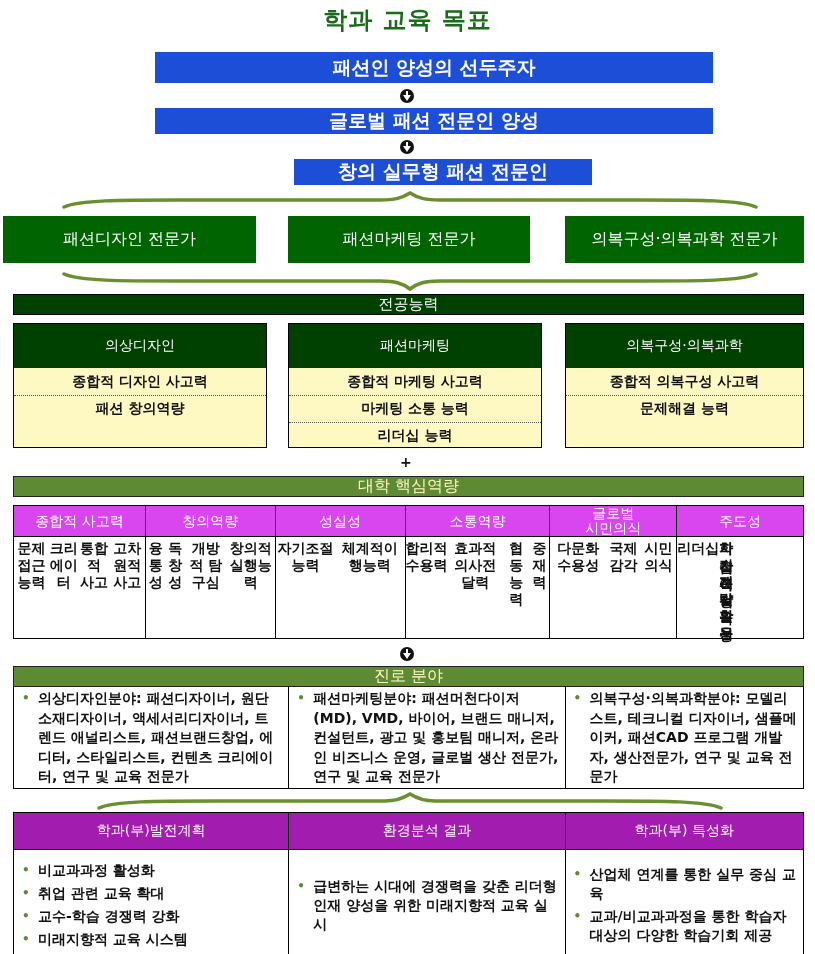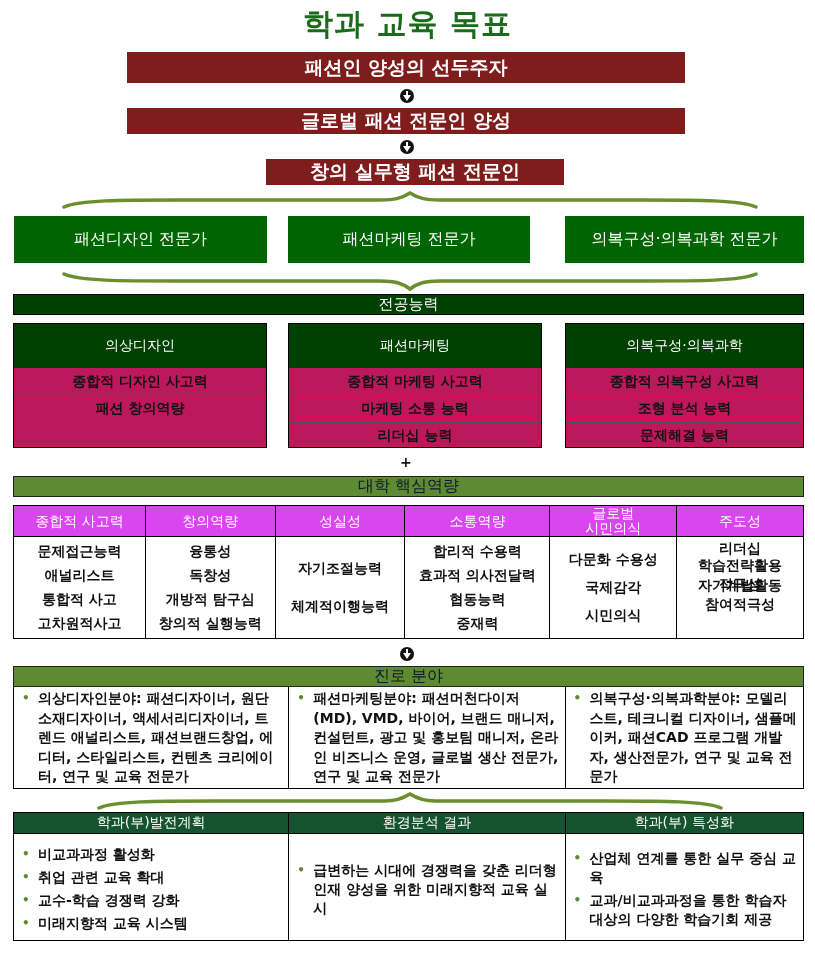--- a/index.html
+++ b/index.html
@@ -1,83 +1,83 @@
 <!DOCTYPE html>
 <html><head>
 <meta charset="utf-8">
 <style>
   * { box-sizing: border-box; margin: 0; padding: 0; }
   html, body { width: 815px; height: 954px; background: #ffffff; overflow: hidden; }
   body { position: relative; font-family: "DejaVu Sans", "Liberation Sans", sans-serif; color: #111; }
   .abs { position: absolute; }
 
-  .title { left: 0; width: 815px; top: 4px; text-align: center; font-size: 30px; font-weight: bold; color: #1a6b1a; letter-spacing: 1px; }
-
-  .goal { background: #7f1d1d; color: #fff; font-weight: bold; text-align: center; display: flex; align-items: center; justify-content: center; }
+  .title { left: 0; width: 815px; top: 4px; text-align: center; font-size: 24px; font-weight: bold; color: #1a6b1a; letter-spacing: 1px; }
+
+  .goal { background: #1d4ed8; color: #fff; font-weight: bold; text-align: center; display: flex; align-items: center; justify-content: center; margin-left: 28px; }
   .goal1 { left: 127px; top: 52px; width: 311px; height: 31px; font-size: 19px; }
   .goal2 { left: 127px; top: 108px; width: 311px; height: 26px; font-size: 19px; }
   .goal3 { left: 171px; top: 159px; width: 192px; height: 26px; font-size: 19px; }
   
   .goal1, .goal2 { width: 558px; }
   .goal3 { left: 266px; width: 298px; }
 
   .arrow { width: 14px; height: 14px; border-radius: 50%; background: #111; display: flex; align-items: center; justify-content: center; }
   .arrow::after { content: ""; width: 0; height: 0; border-left: 4px solid transparent; border-right: 4px solid transparent; border-top: 6px solid #fff; margin-top: 3px; }
   .arrow::before { content: ""; position: absolute; width: 2px; height: 5px; background: #fff; top: 2px; left: 6px; }
 
   .expert { background: #006400; color: #fff; font-size: 16px; display: flex; align-items: center; justify-content: center; top: 216px; height: 47px; }
 
   .bar-dark { background: #004000; color: #fff; font-size: 15px; text-align: center; border: 1px solid #000; display: flex; align-items: center; justify-content: center; }
-  .bar-olive { background: #5e8a33; color: #0f172a; font-size: 16px; text-align: center; border: 1px solid #222; display: flex; align-items: center; justify-content: center; }
-
-  .major-box { top: 323px; height: 125px; border: 1px solid #000; background: #be185d; }
+  .bar-olive { background: #5e8a33; color: #fef9c3; font-size: 16px; text-align: center; border: 1px solid #222; display: flex; align-items: center; justify-content: center; }
+
+  .major-box { top: 323px; height: 125px; border: 1px solid #000; background: #fef9c3; }
   .major-head { height: 44px; background: #004000; color: #fff; font-size: 14px; display: flex; align-items: center; justify-content: center; }
   .major-row { height: 27px; display: flex; align-items: center; justify-content: center; font-size: 14px; font-weight: bold; color: #111; }
   .major-row + .major-row { border-top: 1px dotted #555; }
 
   .plus { left: 400px; top: 454px; font-size: 14px; font-weight: bold; }
 
   table.core { position: absolute; left: 13px; top: 505px; width: 791px; border-collapse: collapse; }
   table.core th { background: #d946ef; color: #fff; font-weight: normal; font-size: 14px; height: 17px; border: 1px solid #000; line-height: 15px; }
   table.core td { border: 1px solid #000; vertical-align: middle; text-align: center; font-size: 14px; font-weight: bold; padding: 0; height: 102px; }
-  .cell-stack { display: flex; flex-direction: column; justify-content: space-around; height: 100px; padding: 2px 0; }
+  .cell-stack { display: flex; flex-direction: row; justify-content: space-around; height: 100px; padding: 2px 0; }
   .cell-stack span { display: block; line-height: 17px; }
   .overlap { position: relative; height: 20px; }
   .overlap span { position: absolute; left: 0; right: 0; }
   .overlap span.o2 { top: 19px; }
 
   .career { left: 13px; top: 686px; width: 791px; height: 103px; border: 1px solid #000; border-top: none; display: flex; }
   .career-col { padding: 3px 6px 0 8px; font-size: 14px; font-weight: bold; line-height: 19.5px; }
   .career-col + .career-col { border-left: 1px solid #000; }
   .bullet-item { display: flex; }
   .bullet { color: #5e8a33; width: 16px; flex-shrink: 0; font-size: 12px; }
 
   .plan { left: 13px; top: 812px; width: 791px; border: 1px solid #000; display: flex; }
   .plan-col { display: flex; flex-direction: column; }
   .plan-col + .plan-col { border-left: 1px solid #000; }
-  .plan-head { background: #14532d; color: #fff; font-size: 14px; height: 21px; display: flex; align-items: center; justify-content: center; border-bottom: 1px solid #000; }
+  .plan-head { background: #a21caf; color: #fff; font-size: 14px; height: 37px; display: flex; align-items: center; justify-content: center; border-bottom: 1px solid #000; }
   .plan-body { height: 106px; padding: 4px 6px 0 8px; font-size: 14px; font-weight: bold; display: flex; flex-direction: column; justify-content: center; }
   .plan-body .bullet-item { line-height: 19px; margin: 2px 0; }
 </style>
 </head>
 <body>
 
 <div class="abs title">학과 교육 목표</div>
 
 <div class="abs goal goal1">패션인 양성의 선두주자</div>
 <div class="abs arrow" style="left:400px; top:89px;"></div>
 <div class="abs goal goal2">글로벌 패션 전문인 양성</div>
 <div class="abs arrow" style="left:400px; top:140px;"></div>
 <div class="abs goal goal3">창의 실무형 패션 전문인</div>
 
 <svg class="abs" style="left:60px; top:190px;" width="700" height="20" viewBox="0 0 700 20">
   <path d="M4 17 C 20 10, 60 10, 120 10 L 320 10 C 335 10, 342 8, 350 3 C 358 8, 365 10, 380 10 L 580 10 C 640 10, 680 10, 696 17" fill="none" stroke="#6b8f2e" stroke-width="3.5" stroke-linecap="round"></path>
 </svg>
 
-<div class="abs expert" style="left:14px; width:253px;">패션디자인 전문가</div>
+<div class="abs expert" style="left:3px; width:253px;">패션디자인 전문가</div>
 <div class="abs expert" style="left:288px; width:242px;">패션마케팅 전문가</div>
 <div class="abs expert" style="left:565px; width:239px;">의복구성·의복과학 전문가</div>
 
 <svg class="abs" style="left:60px; top:270px;" width="700" height="22" viewBox="0 0 700 22">
   <path d="M4 4 C 20 11, 60 11, 120 11 L 320 11 C 335 11, 342 13, 350 19 C 358 13, 365 11, 380 11 L 580 11 C 640 11, 680 11, 696 4" fill="none" stroke="#6b8f2e" stroke-width="3.5" stroke-linecap="round"></path>
 </svg>
 
 <div class="abs bar-dark" style="left:13px; top:294px; width:791px; height:21px;">전공능력</div>
 
 <div class="abs major-box" style="left:13px; width:254px;">
@@ -87,21 +87,20 @@
 </div>
 <div class="abs major-box" style="left:288px; width:254px;">
   <div class="major-head">패션마케팅</div>
   <div class="major-row">종합적 마케팅 사고력</div>
   <div class="major-row">마케팅 소통 능력</div>
   <div class="major-row">리더십 능력</div>
 </div>
 <div class="abs major-box" style="left:565px; width:239px;">
   <div class="major-head">의복구성·의복과학</div>
   <div class="major-row">종합적 의복구성 사고력</div>
-  <div class="major-row">조형 분석 능력</div>
   <div class="major-row">문제해결 능력</div>
 </div>
 
 <div class="abs plus">+</div>
 
 <div class="abs bar-olive" style="left:13px; top:476px; width:791px; height:21px;">대학 핵심역량</div>
 
 <table class="core">
   <colgroup>
     <col style="width:132px">
@@ -120,21 +119,21 @@
     <th>
       <div>글로벌</div>
       <div>시민의식</div>
     </th>
     <th>주도성</th>
   </tr>
   <tr>
     <td>
       <div class="cell-stack">
         <span>문제접근능력</span>
-        <span>애널리스트</span>
+        <span>크리에이터</span>
         <span>통합적 사고</span>
         <span>고차원적사고</span>
       </div>
     </td>
     <td>
       <div class="cell-stack">
         <span>융통성</span>
         <span>독창성</span>
         <span>개방적 탐구심</span>
         <span>창의적 실행능력</span>

